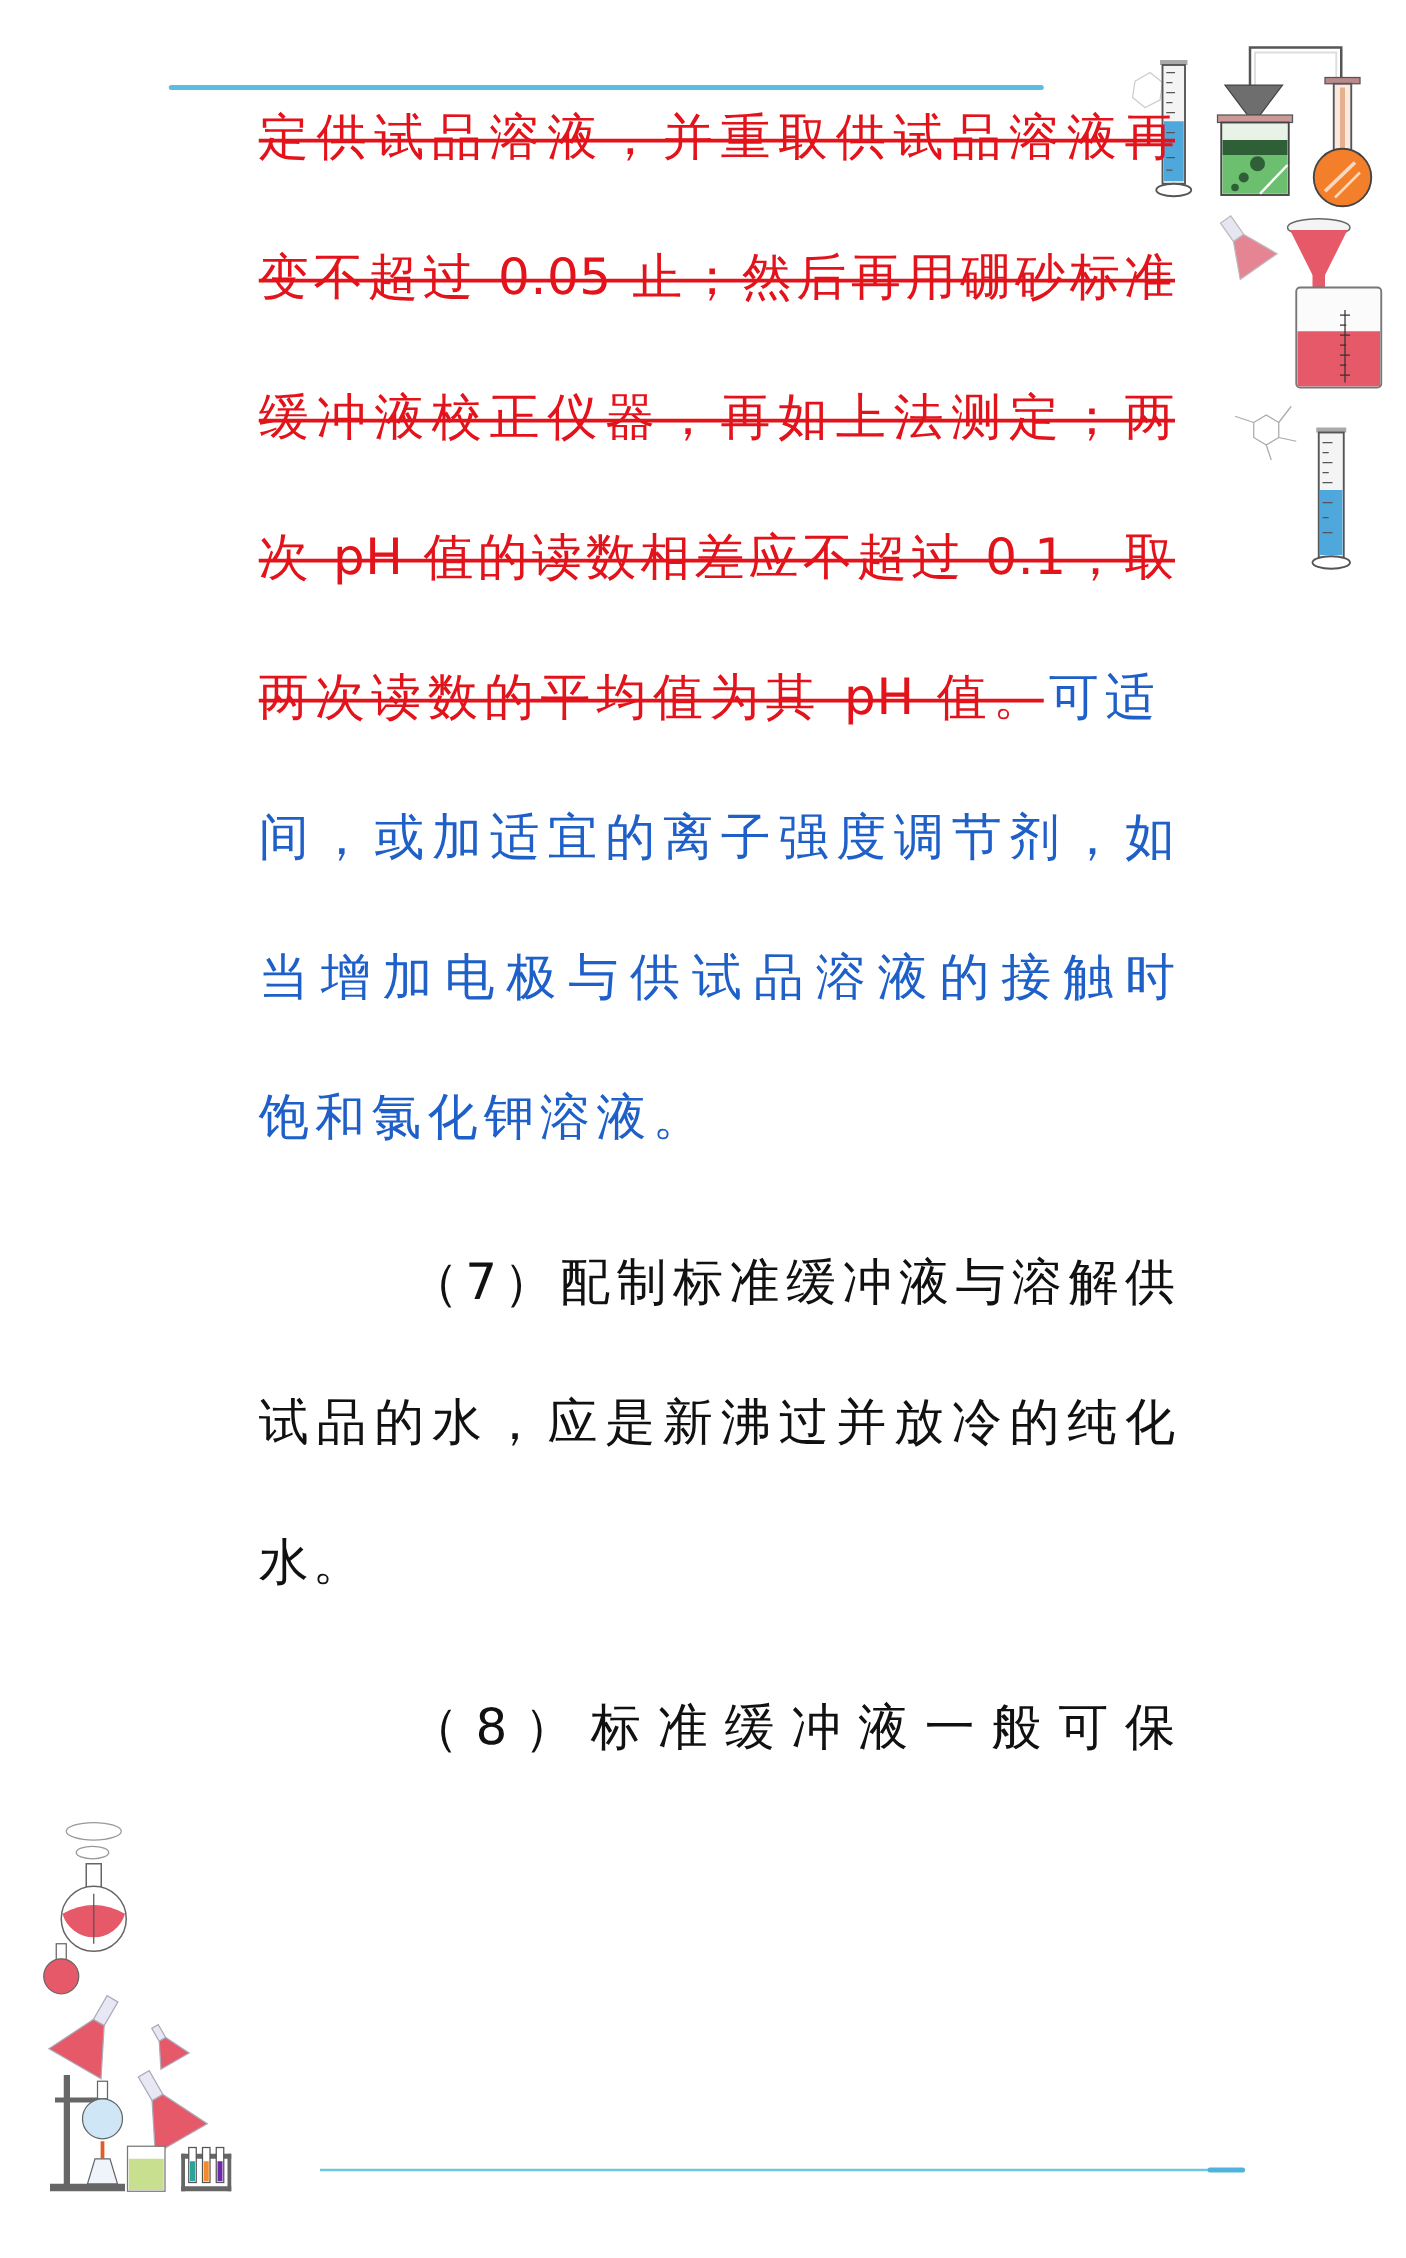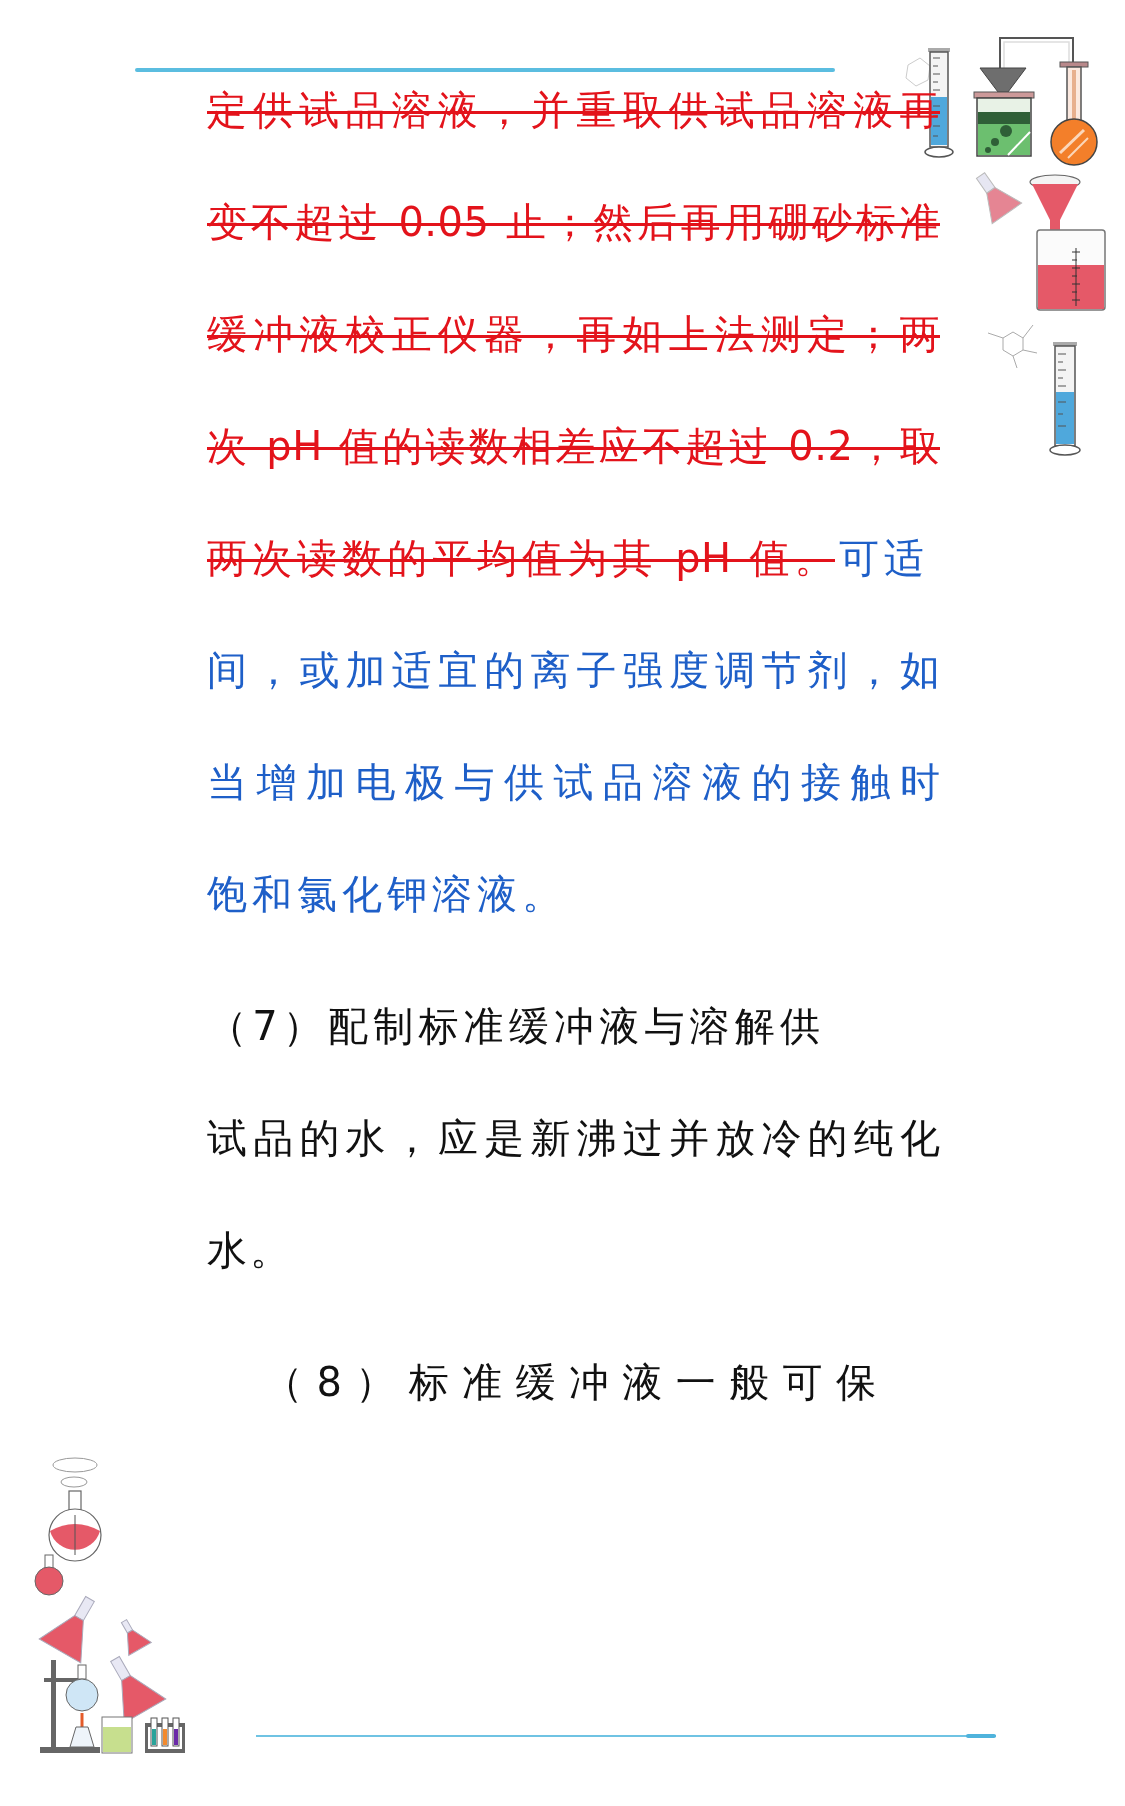--- a/index.html
+++ b/index.html
@@ -184,43 +184,43 @@
   <div class="line">
     <span class="struck struck-wrap just" style="width:733px">定供试品溶液，并重取供试品溶液再</span>
   </div>
   <div class="line">
     <span class="struck struck-wrap just" style="width:733px">变不超过 0.05 止；然后再用硼砂标准</span>
   </div>
   <div class="line">
     <span class="struck struck-wrap just" style="width:733px">缓冲液校正仪器，再如上法测定；两</span>
   </div>
   <div class="line">
-    <span class="struck struck-wrap just" style="width:733px">次 pH 值的读数相差应不超过 0.2，取</span>
+    <span class="struck struck-wrap just" style="width:733px">次 pH 值的读数相差应不超过 0.1，取</span>
   </div>
   <div class="line">
     <span class="struck struck-wrap just" style="width:628px">两次读数的平均值为其 pH 值。</span><span class="blue" style="margin-left:4px">可适</span>
   </div>
   <div class="line">
     <span class="blue just" style="width:733px;letter-spacing:0">间，或加适宜的离子强度调节剂，如</span>
   </div>
   <div class="line">
     <span class="blue just" style="width:733px;letter-spacing:0">当增加电极与供试品溶液的接触时</span>
   </div>
   <div class="line">
     <span class="blue">饱和氯化钾溶液。</span>
   </div>
   <div class="gap"></div>
   <div class="line">
-    <span class="black just" style="width:613px;letter-spacing:0">（7）配制标准缓冲液与溶解供</span>
+    <span class="black just" style="width:613px;margin-left:120px;letter-spacing:0">（7）配制标准缓冲液与溶解供</span>
   </div>
   <div class="line">
     <span class="black just" style="width:733px;letter-spacing:0">试品的水，应是新沸过并放冷的纯化</span>
   </div>
   <div class="line">
     <span class="black">水。</span>
   </div>
   <div class="gap"></div>
   <div class="line">
-    <span class="black just" style="width:613px;margin-left:56px;letter-spacing:0">（8）标准缓冲液一般可保</span>
+    <span class="black just" style="width:613px;margin-left:120px;letter-spacing:0">（8）标准缓冲液一般可保</span>
   </div>
 </div>
 
 <div class="rule-bottom"></div>
 
 </body></html>

